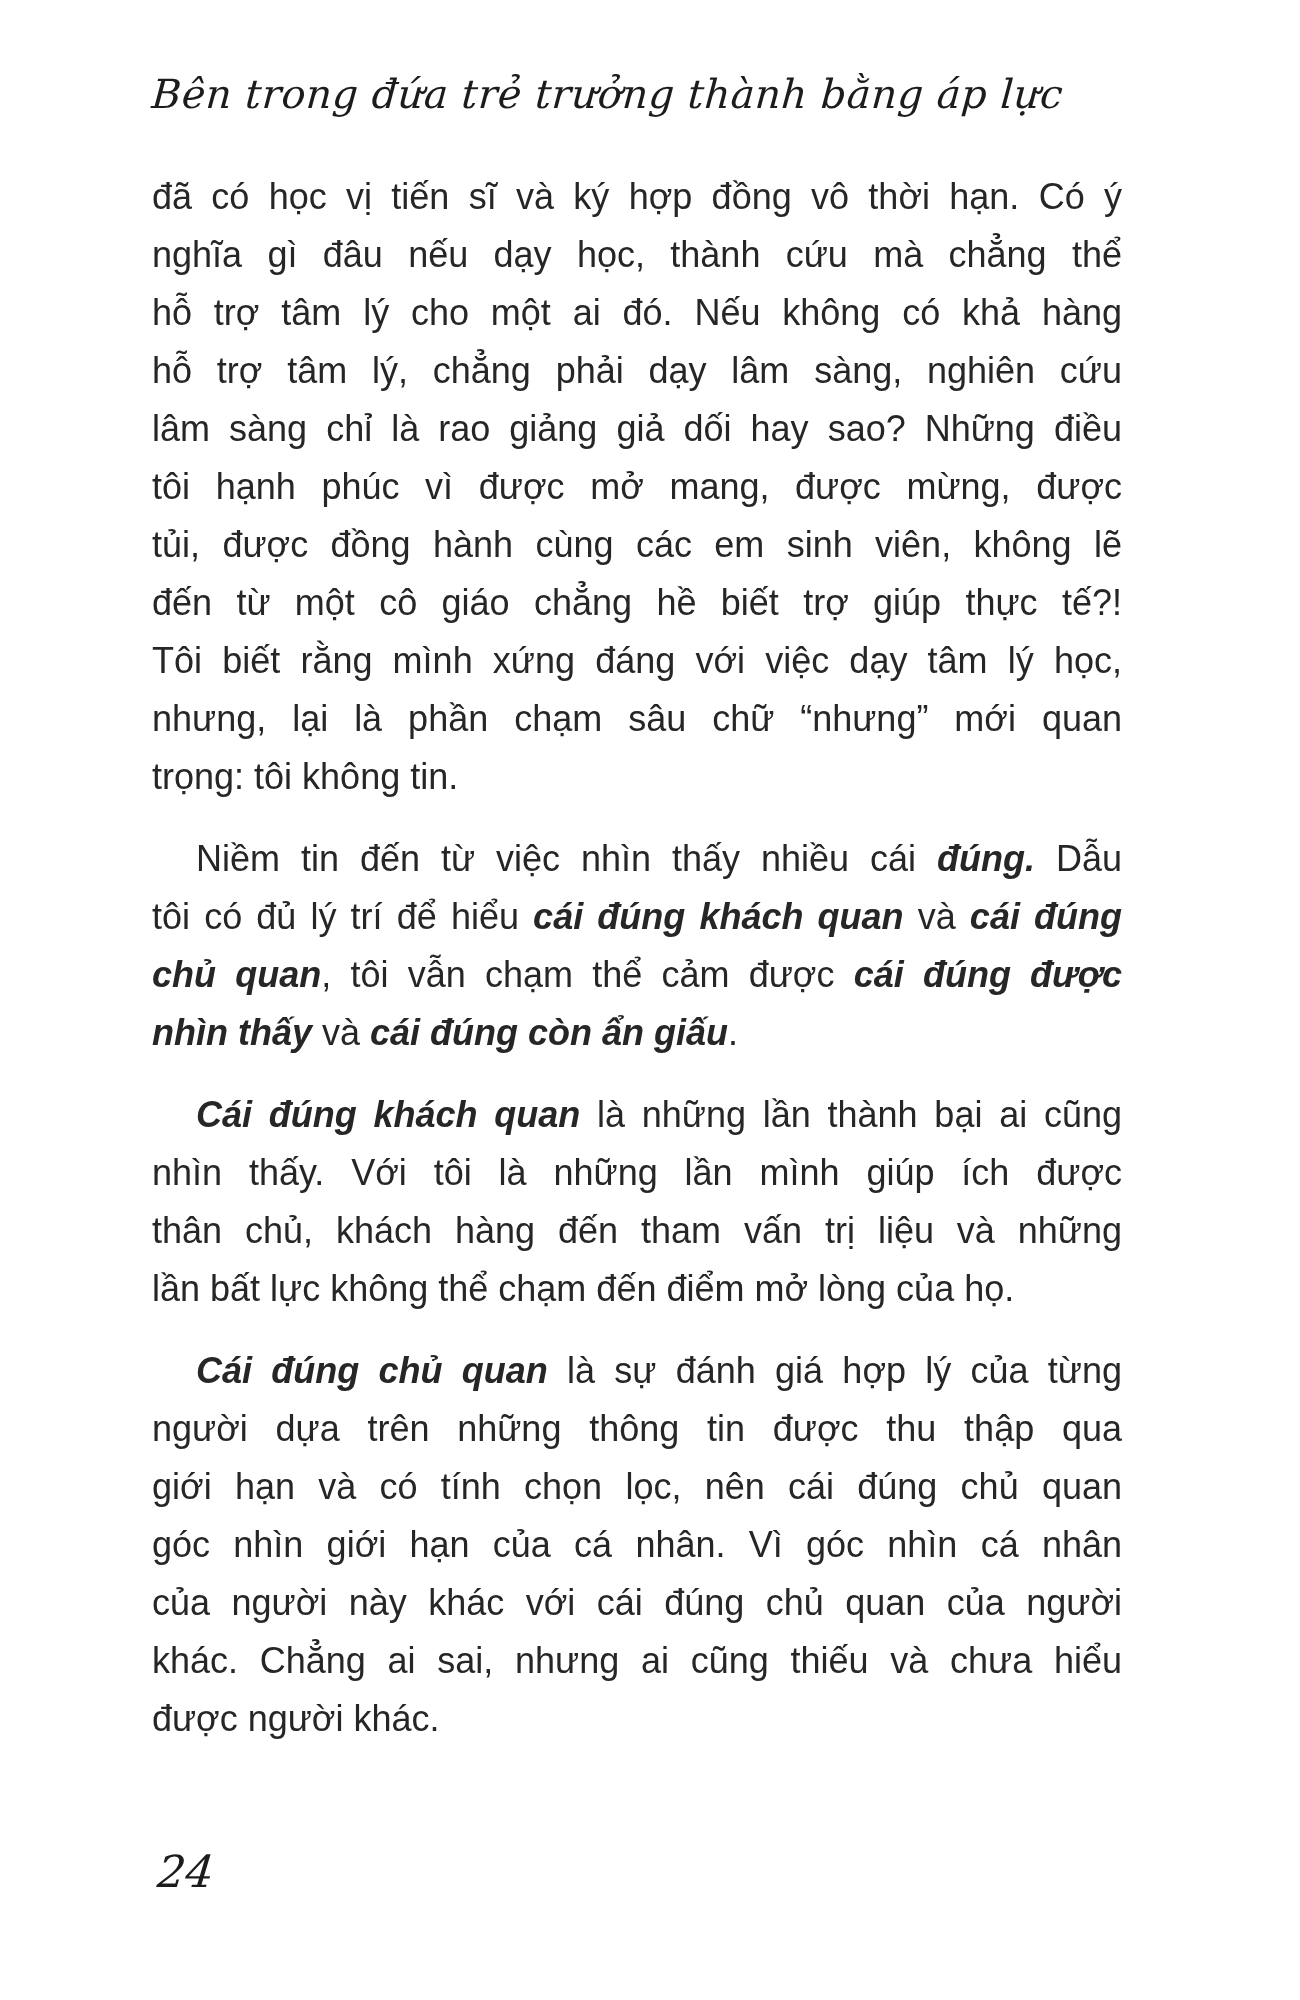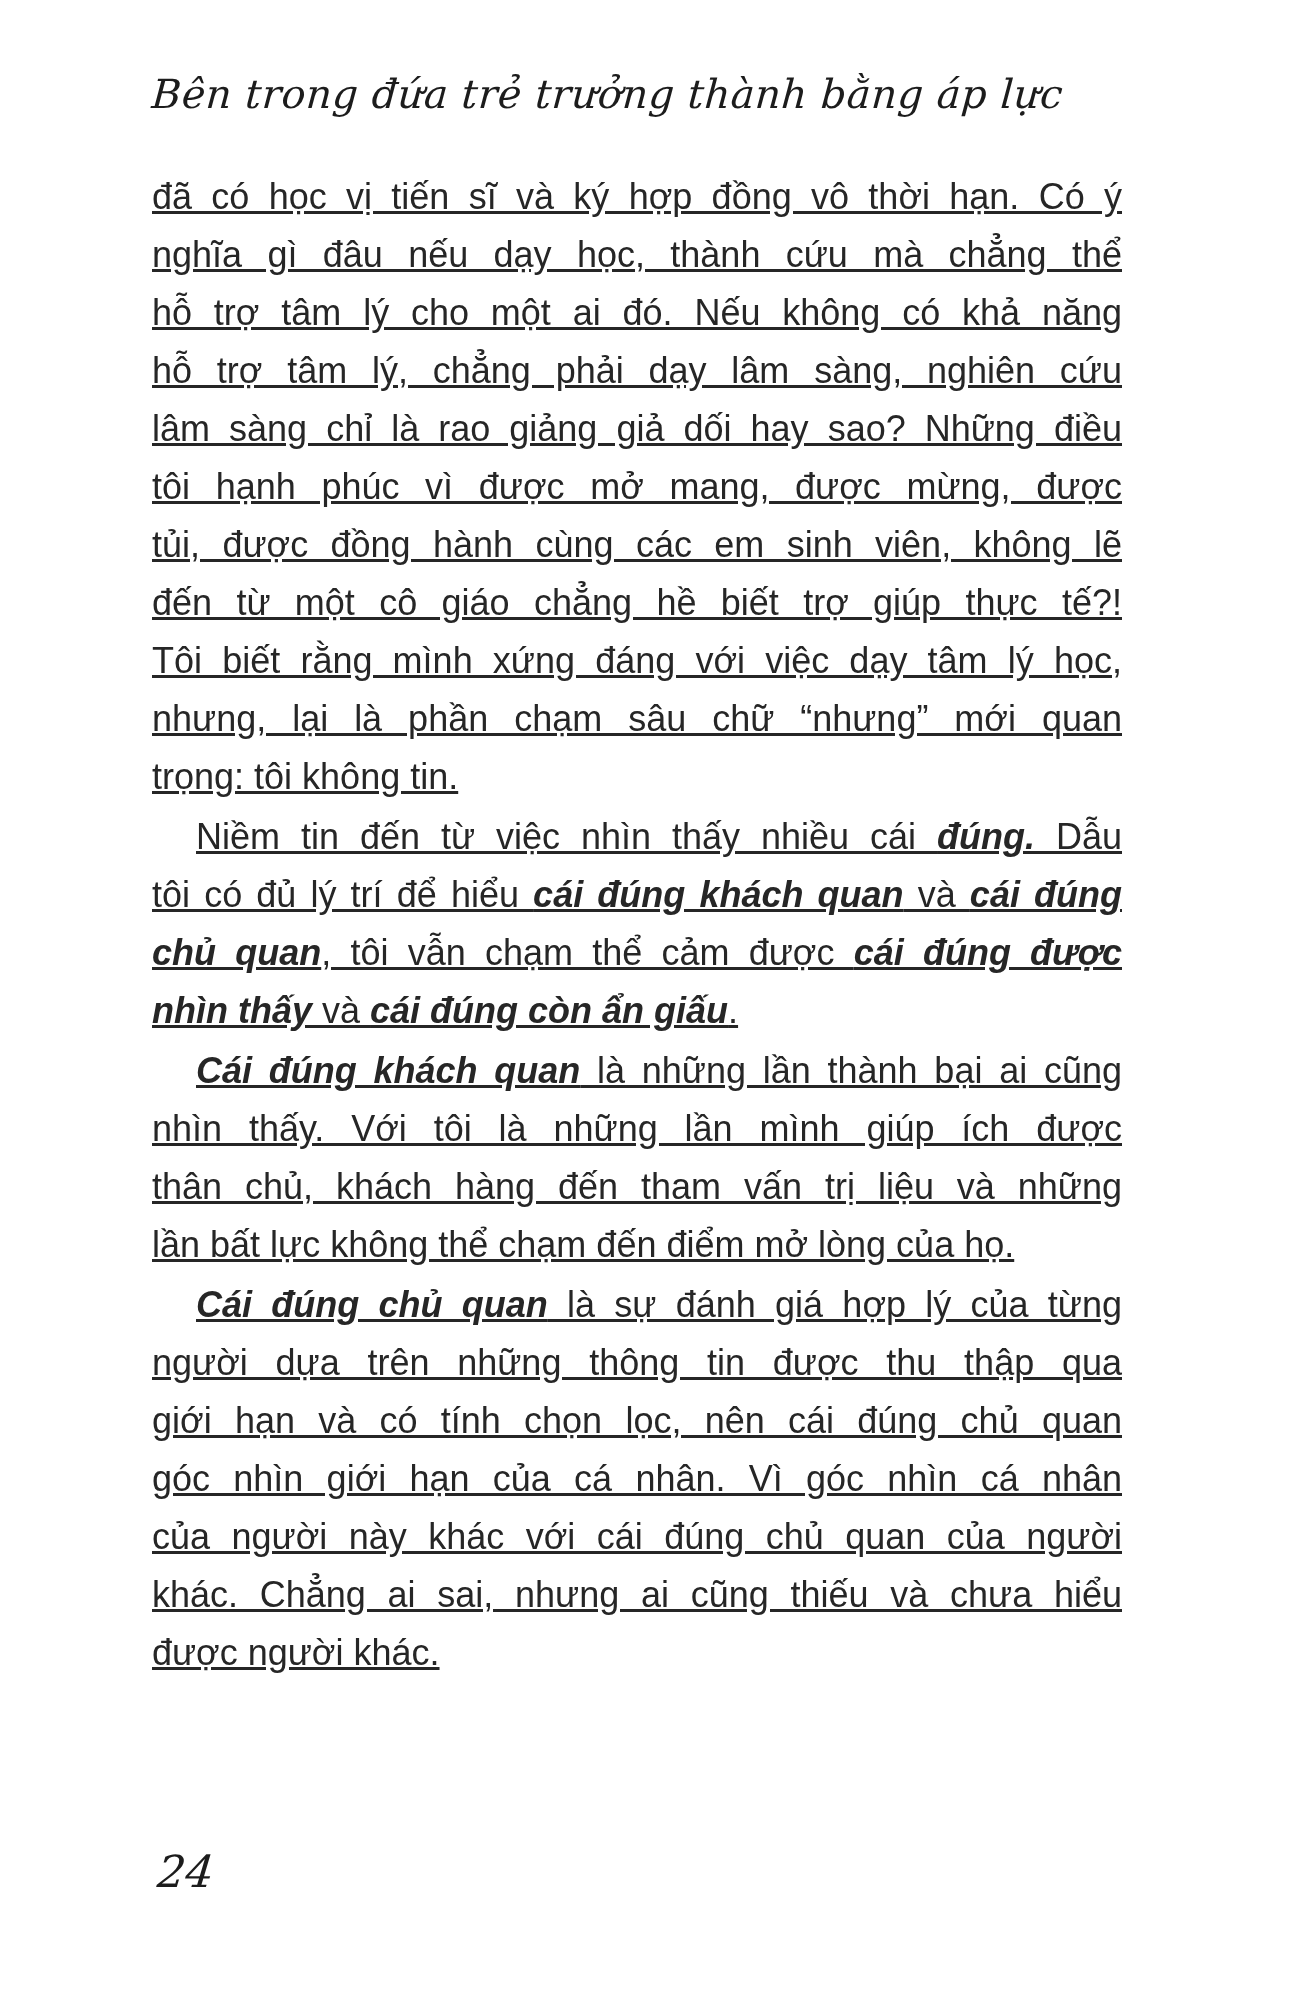--- a/index.html
+++ b/index.html
@@ -26,24 +26,23 @@
     white-space: nowrap;
     transform: skewX(-4deg);
   }
   .text-block {
     position: absolute;
     left: 152px;
     top: 168px;
     width: 970px;
     font-size: 36px;
     line-height: 58px;
-    text-decoration: underline;
   }
   .paragraph { margin: 0; }
-  .paragraph + .paragraph { margin-top: 2px; }
+  .paragraph + .paragraph { margin-top: 24px; }
   .paragraph.indent .line:first-child { text-indent: 44px; }
   .line {
     text-align: justify;
     text-align-last: justify;
   }
   .line.last { text-align-last: left; }
   .seg-bold {
     font-weight: bold;
     font-style: italic;
   }
@@ -60,21 +59,21 @@
 </style>
 </head>
 <body>
 
 <div class="running-head">Bên trong đứa trẻ trưởng thành bằng áp lực</div>
 
 <div class="text-block">
     <div class="paragraph">
       <div class="line"><span>đã có học vị tiến sĩ và ký hợp đồng vô thời hạn. Có ý</span></div>
       <div class="line"><span>nghĩa gì đâu nếu dạy học, thành cứu mà chẳng thể</span></div>
-      <div class="line"><span>hỗ trợ tâm lý cho một ai đó. Nếu không có khả năng</span></div>
+      <div class="line"><span>hỗ trợ tâm lý cho một ai đó. Nếu không có khả hàng</span></div>
       <div class="line"><span>hỗ trợ tâm lý, chẳng phải dạy lâm sàng, nghiên cứu</span></div>
       <div class="line"><span>lâm sàng chỉ là rao giảng giả dối hay sao? Những điều</span></div>
       <div class="line"><span>tôi hạnh phúc vì được mở mang, được mừng, được</span></div>
       <div class="line"><span>tủi, được đồng hành cùng các em sinh viên, không lẽ</span></div>
       <div class="line"><span>đến từ một cô giáo chẳng hề biết trợ giúp thực tế?!</span></div>
       <div class="line"><span>Tôi biết rằng mình xứng đáng với việc dạy tâm lý học,</span></div>
       <div class="line"><span>nhưng, lại là phần chạm sâu chữ “nhưng” mới quan</span></div>
       <div class="line last"><span>trọng: tôi không tin.</span></div>
     </div>
     <div class="paragraph indent">

